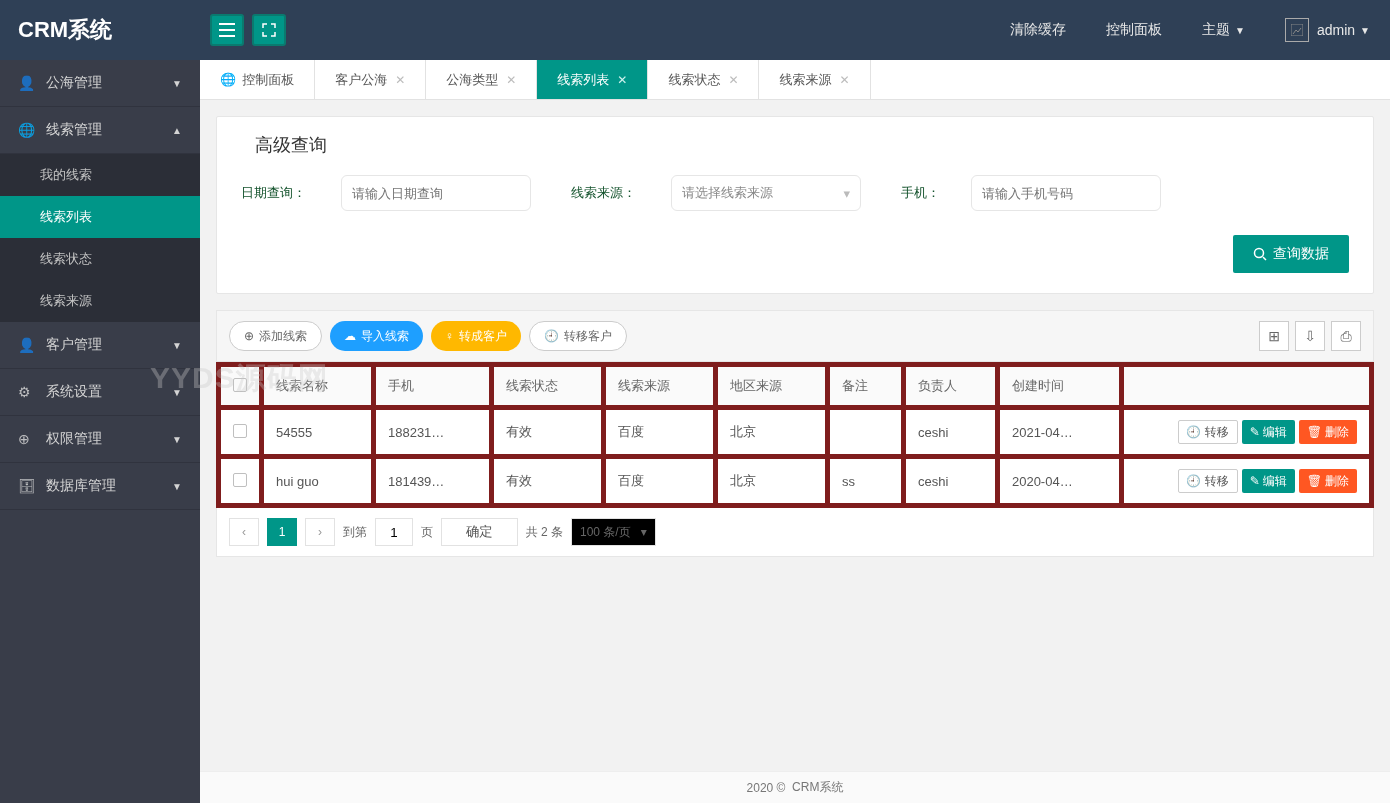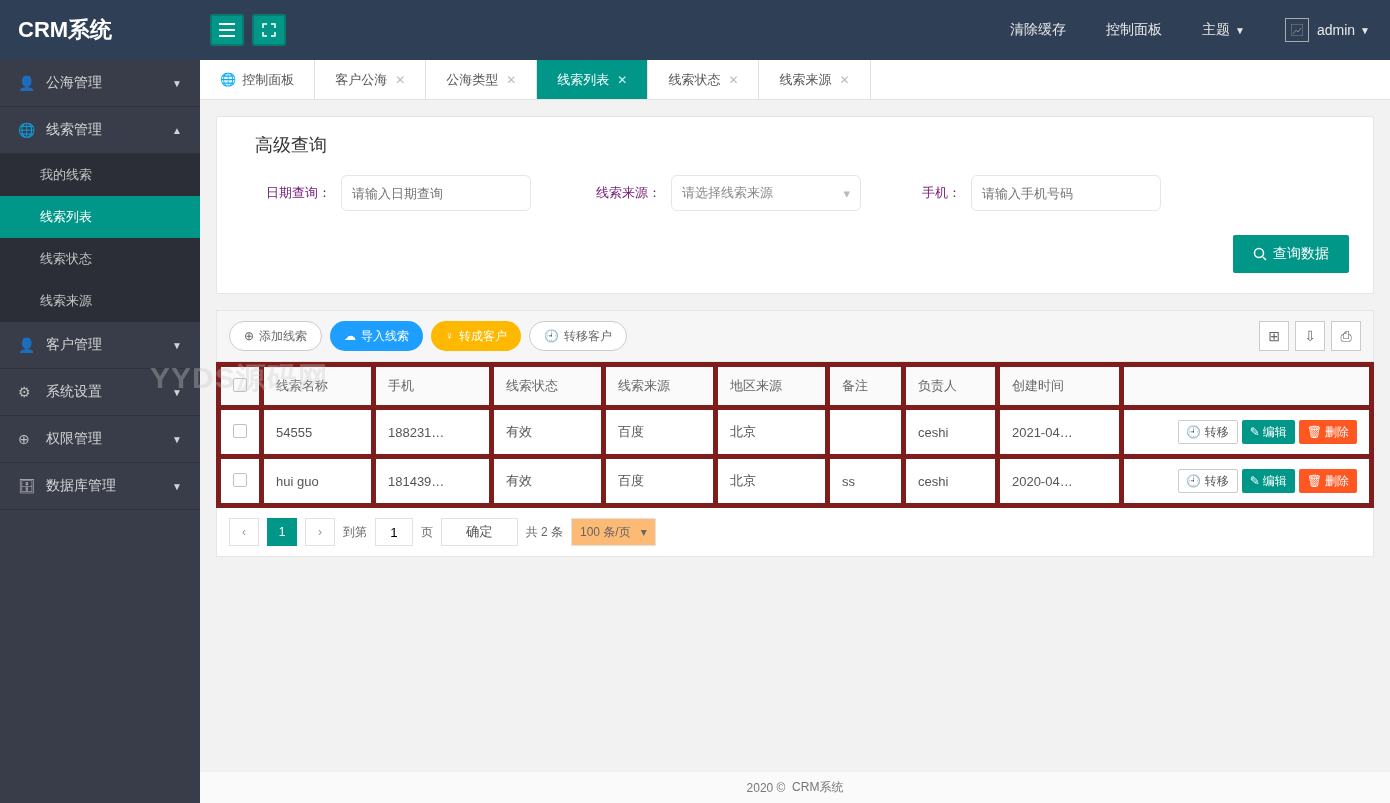--- a/index.html
+++ b/index.html
@@ -31,21 +31,21 @@
 .tab.active { background:#009688; color:#fff; }
 .tab .xclose { margin-left:8px; font-size:12px; color:#bbb; }
 .tab.active .xclose { color:#d0f3ef; }
 .tab .gicon { margin-right:6px; }
 
 .content { padding: 16px; }
 .fieldset { border:1px solid #e6e6e6; background:#fff; border-radius:2px; padding:22px 24px 20px; }
 .legend { font-size:18px; color:#333; margin:-34px 0 18px 8px; background:#fff; display:inline-block; padding:0 6px;font-family:Liberation Serif, serif; }
 .form-row { display:flex; align-items:center; flex-wrap:wrap; gap:40px; }
 .form-group { display:flex; align-items:center; }
-.form-label { width:90px; text-align:right; color:#701a75; margin-right:10px; }
+.form-label { width:90px; text-align:left; color:#14532d; margin-right:10px; }
 .text-input, .select-box { height:36px; border:1px solid #e6e6e6; border-radius:6px; padding:0 10px; font-size:13px; background:#fff; }
 .text-input { width:190px; }
 .select-box { width:190px; display:flex; align-items:center; justify-content:space-between; color:#888; cursor:pointer; }
 .btn-row { display:flex; justify-content:flex-end; margin-top:24px; }
 .btn { height:38px; padding:0 20px; border-radius:2px; font-size:14px; display:inline-flex; align-items:center; gap:6px; cursor:pointer; border:none; }
 .btn-teal { background:#009688; color:#fff; }
 
 
 .toolbar-wrap { margin-top:16px; background:#f6f6f6; border:1px solid #e6e6e6; padding:10px 12px; display:flex; align-items:center; }
 .pill { height:30px; padding:0 14px; border-radius:15px; font-size:12px; display:inline-flex; align-items:center; gap:5px; cursor:pointer; margin-right:8px; }
@@ -63,21 +63,21 @@
 .mini { height:24px; padding:0 8px; border-radius:2px; font-size:12px; display:inline-flex; align-items:center; gap:3px; cursor:pointer; color:#fff; margin-left:4px; }
 .mini-border { background:#fff; border:1px solid #ccc; color:#555; }
 .mini-green { background:#009688; }
 .mini-red { background:#FF5722; }
 
 
 .pager { background:#fff; border:1px solid #e6e6e6; border-top:none; padding:10px 12px; display:flex; align-items:center; gap:8px; font-size:12px; color:#666; }
 .pg-btn { width:30px; height:28px; border:1px solid #e2e2e2; display:flex; align-items:center; justify-content:center; cursor:pointer; background:#fff; color:#999; }
 .pg-btn.curr { background:#009688; color:#fff; border-color:#009688; }
 .pg-input { width:38px; height:28px; border:1px solid #e2e2e2; text-align:center; }
-.pg-select { height:28px; border:1px solid #e2e2e2; padding:0 24px 0 8px; background:#fdba74; position:relative; display:flex; align-items:center; }
+.pg-select { height:28px; border:1px solid #e2e2e2; padding:0 24px 0 8px; background:#000000; position:relative; display:flex; align-items:center; }
 
 
 .footer { position:fixed; bottom:0; left:200px; right:0; height:32px; background:#fafafa; border-top:1px solid #eee; display:flex; align-items:center; justify-content:center; font-size:12px; color:#777; }
 
 
 .watermark { position:fixed; top:358px; left:150px; font-size:30px; color:rgba(200,200,200,0.35); font-weight:bold; pointer-events:none; letter-spacing:1px; }
 </style>
 </head>
 <body>
 

